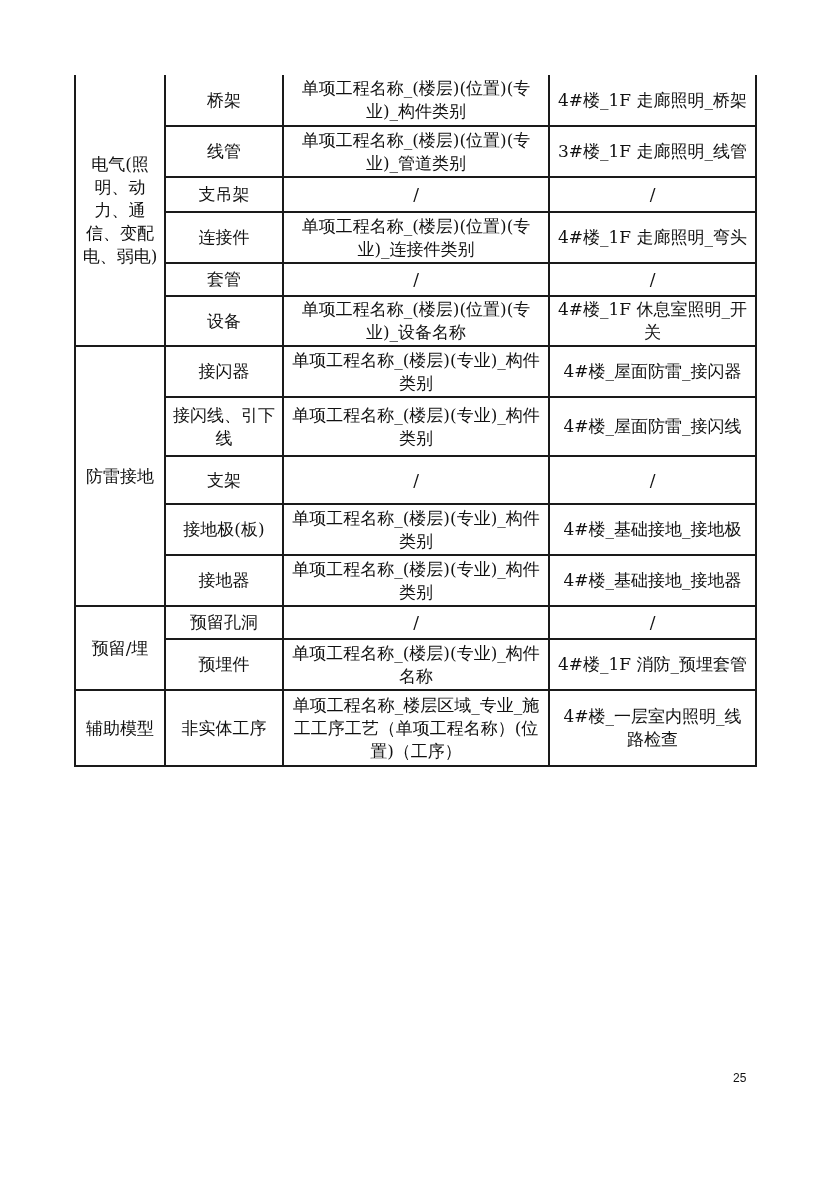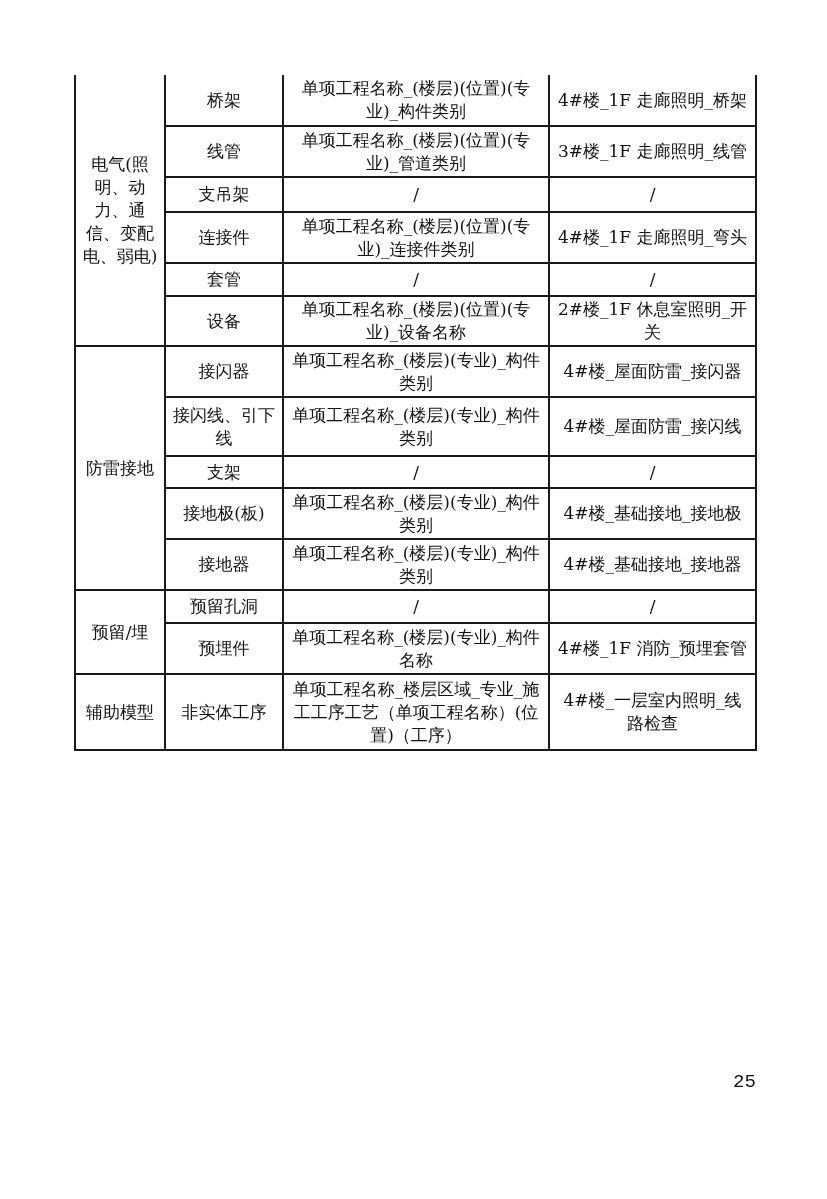--- a/index.html
+++ b/index.html
@@ -21,22 +21,22 @@
       word-break: break-all;
     }
     table.spec tr:first-child td { border-top: none; }
     col.c1 { width: 90px; }
     col.c2 { width: 118px; }
     col.c3 { width: 266px; }
     col.c4 { width: 207px; }
     td.cat { padding: 2px 8px; }
     .page-number {
       position: absolute; left: 733px; top: 1071px;
-      font-family: Liberation Mono, monospace;
-      font-size: 19px;
+      font-family: Liberation Sans, sans-serif;
+      font-size: 12px;
     }
   </style>
 </head>
 <body>
 
 <div class="page">
   <table class="spec">
     <colgroup>
       <col class="c1">
         <col class="c2">
@@ -67,35 +67,35 @@
         <td>4#楼_1F 走廊照明_弯头</td>
       </tr>
       <tr style="height:33px">
         <td>套管</td>
         <td>/</td>
         <td>/</td>
       </tr>
       <tr style="height:47px">
         <td>设备</td>
         <td>单项工程名称_(楼层)(位置)(专业)_设备名称</td>
-        <td>2#楼_1F 休息室照明_开关</td>
+        <td>4#楼_1F 休息室照明_开关</td>
       </tr>
 
       <tr style="height:51px">
         <td class="cat" rowspan="5">防雷接地</td>
         <td>接闪器</td>
         <td>单项工程名称_(楼层)(专业)_构件类别</td>
         <td>4#楼_屋面防雷_接闪器</td>
       </tr>
       <tr style="height:59px">
         <td>接闪线、引下线</td>
         <td>单项工程名称_(楼层)(专业)_构件类别</td>
         <td>4#楼_屋面防雷_接闪线</td>
       </tr>
-      <tr style="height:32px">
+      <tr style="height:48px">
         <td>支架</td>
         <td>/</td>
         <td>/</td>
       </tr>
       <tr style="height:51px">
         <td>接地极(板)</td>
         <td>单项工程名称_(楼层)(专业)_构件类别</td>
         <td>4#楼_基础接地_接地极</td>
       </tr>
       <tr style="height:51px">

